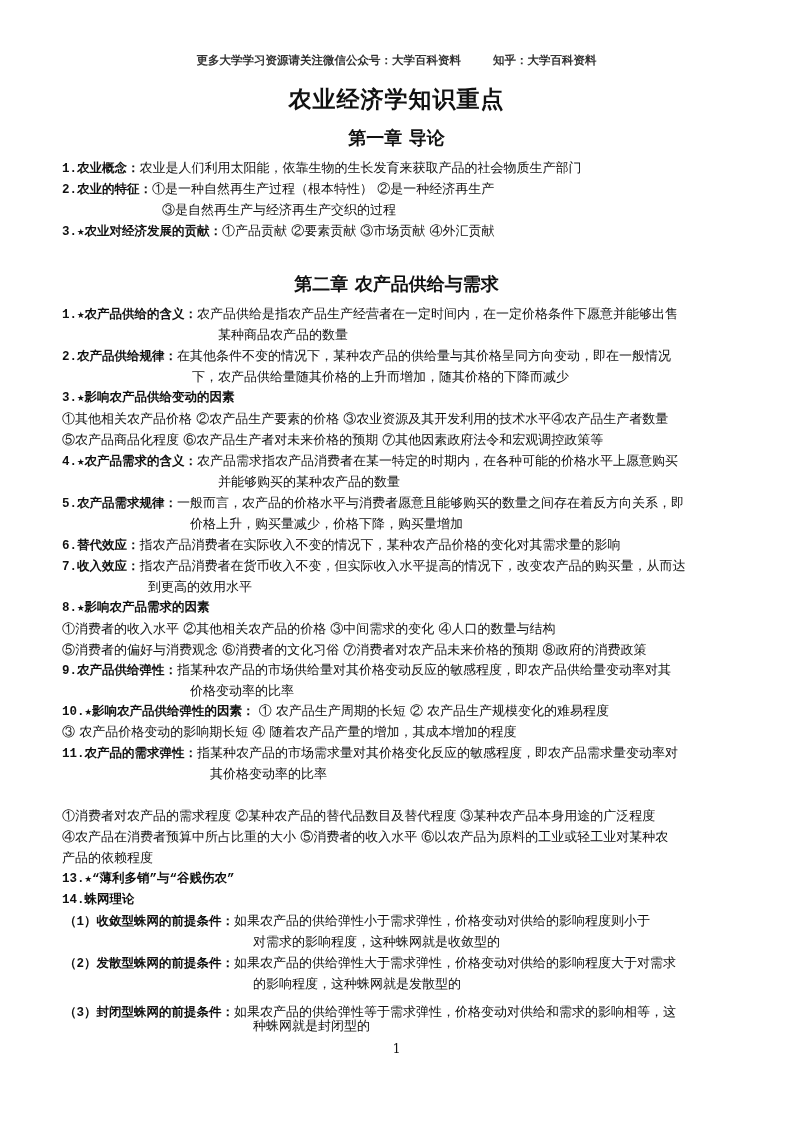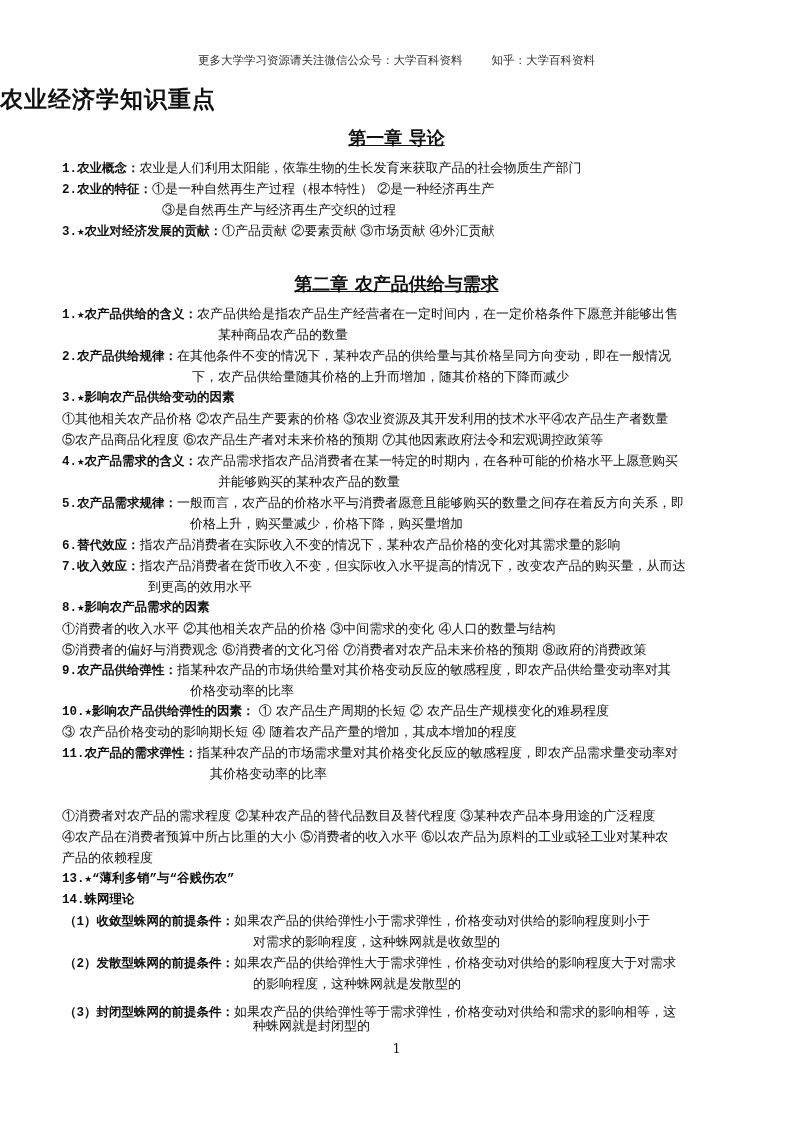--- a/index.html
+++ b/index.html
@@ -7,32 +7,32 @@
     body {
       font-family: "DejaVu Serif", "Liberation Serif", serif;
       color: #111111;
       position: relative;
     }
     .page { position: absolute; left: 0; top: 0; width: 793px; height: 1122px; background: #fff; }
     .header {
       position: absolute; top: 53px; left: 0; width: 793px;
       text-align: center; font-size: 11.5px; color: #333;
       white-space: pre;
+      font-weight: bold;
     }
     .doc-title {
       position: absolute; top: 84px; left: 0; width: 793px;
-      text-align: left; font-size: 23px; font-weight: bold;
+      text-align: center; font-size: 23px; font-weight: bold;
       font-family: "DejaVu Sans", "Liberation Sans", sans-serif;
       letter-spacing: 1px;
     }
     .chapter-title {
       position: absolute; left: 0; width: 793px;
       text-align: center; font-size: 18px; font-weight: bold;
       font-family: "DejaVu Sans", "Liberation Sans", sans-serif;
-      text-decoration: underline;
     }
     .line {
       position: absolute; left: 62px; font-size: 13px; line-height: 20px;
       white-space: nowrap;
     }
     .b { font-weight: bold; font-family: Liberation Mono, monospace; font-size: 12.5px; }
     .page-number {
       position: absolute; top: 1042px; left: 0; width: 793px; text-align: center; font-size: 12px;
     }
   </style>

